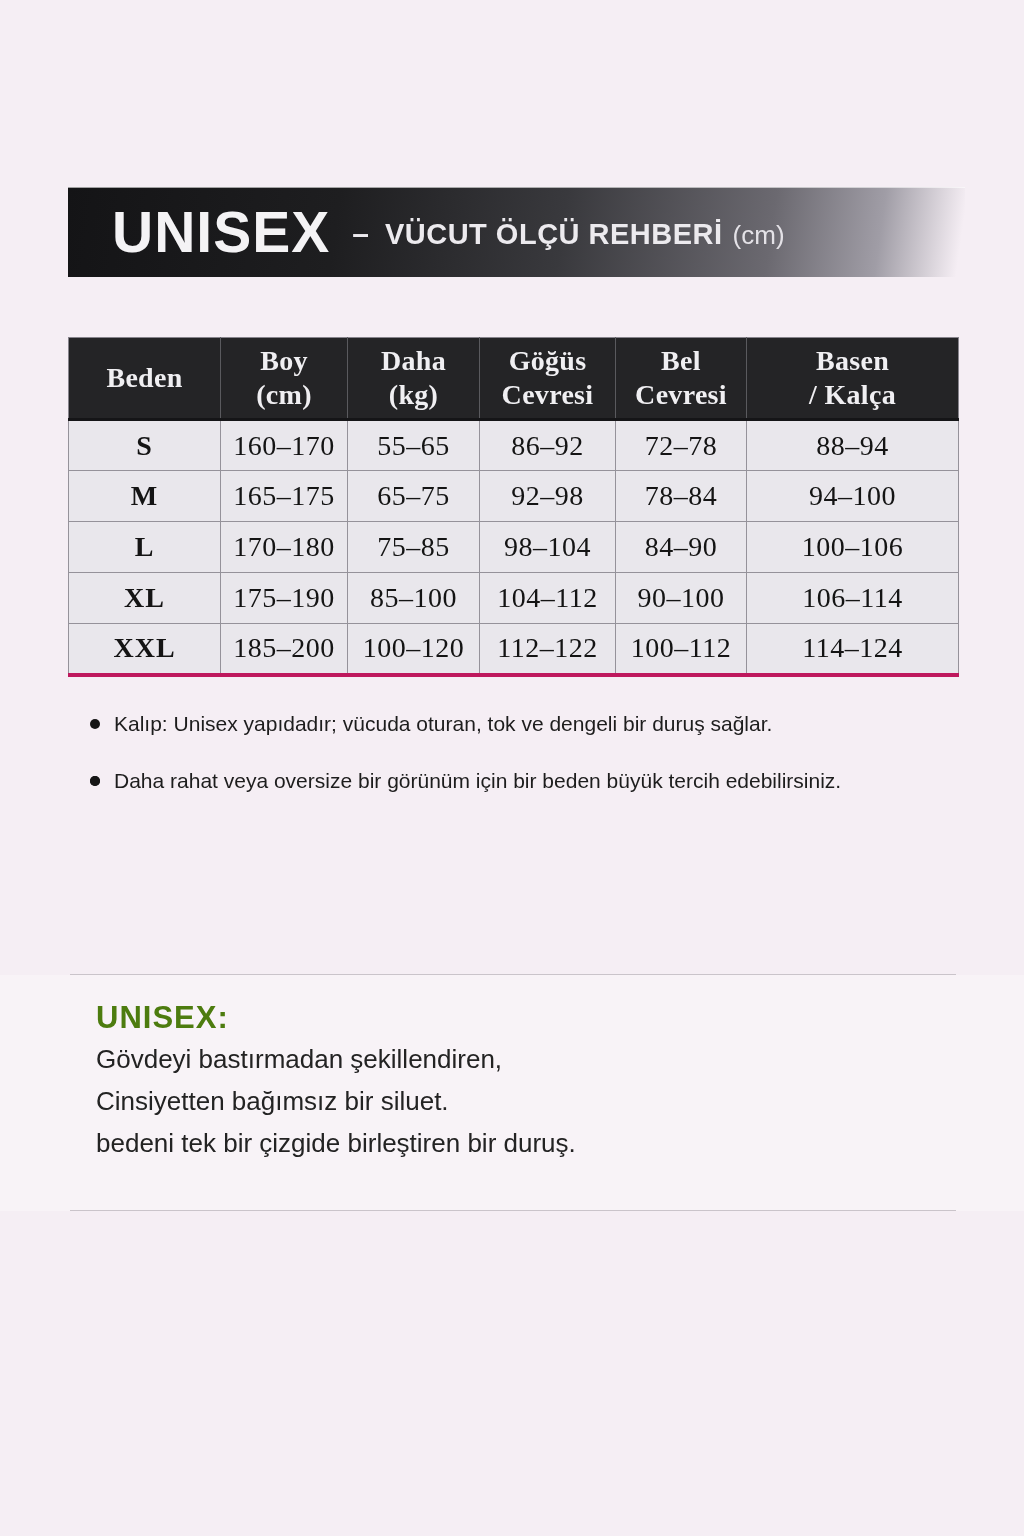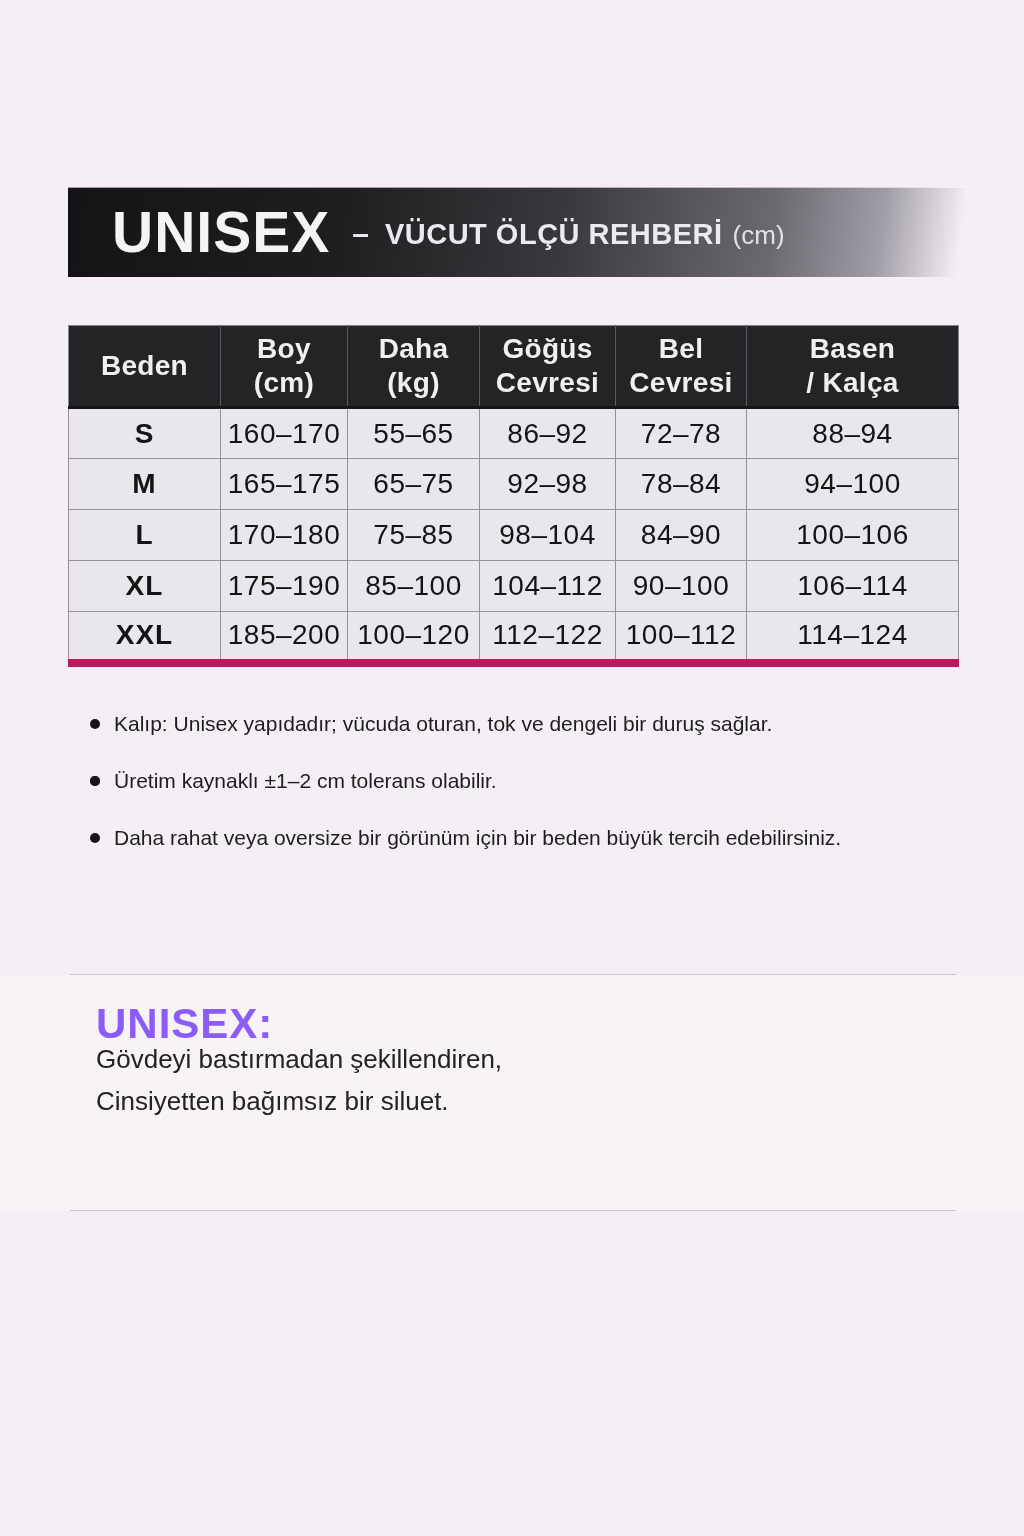--- a/index.html
+++ b/index.html
@@ -40,23 +40,24 @@
     font-size:29px; font-weight:700; letter-spacing:0.5px;
     color:#eceaee; margin-top:4px; line-height:1;
   }
   .header-unit {
     font-size:26px; font-weight:400; color:#e4e2e7;
     margin:6px 0 0 10px; line-height:1;
   }
 
   
   table.size-table {
-    position:absolute; left:68px; top:325px; width:890px;
+    position:absolute; left:68px; top:337px; width:890px;
     border-collapse:collapse; table-layout:fixed;
     border:1px solid #87848c;
+    font-family:Liberation Serif, serif;
   }
   .size-table thead th {
     background:#242426;
     color:#f0eff2;
     font-size:28px; font-weight:700;
     height:82px; text-align:center; vertical-align:middle;
     border-right:1px solid #5a5a5e;
     border-bottom:3px solid #151517;
     line-height:34px;
     letter-spacing:0.3px;
@@ -64,21 +65,21 @@
   .size-table thead th:last-child { border-right:none; }
   .size-table tbody td {
     background:#e9e7ec;
     color:#141414;
     font-size:28px;
     height:51px; text-align:center; vertical-align:middle;
     border:1px solid #95929a;
     letter-spacing:0.5px;
   }
   .size-table tbody td:first-child { font-weight:700; letter-spacing:1px; }
-  .size-table tbody tr:last-child td { border-bottom:8px solid #be185d;margin-left:37px; }
+  .size-table tbody tr:last-child td { border-bottom:4px solid #be185d;margin-left:37px; }
 
   
   ul.notes {
     position:absolute; left:82px; top:706px; width:866px;
     list-style:none;
   }
   ul.notes li {
     position:relative;
     padding-left:32px;
     font-size:21px; line-height:36px;
@@ -95,22 +96,22 @@
   .divider {
     position:absolute; left:70px; width:886px; height:1px;
     background:#cac4ca;
   }
   .divider-top { top:974px; }
   .divider-bottom { top:1210px; }
 
   
   .unisex-heading {
     position:absolute; left:96px; top:1000px;
-    font-size:42px; font-weight:800; letter-spacing:1px;
-    color:#8b5cf6;
+    font-size:31px; font-weight:800; letter-spacing:1px;
+    color:#4d7c0f;
   }
   .unisex-lines {
     position:absolute; left:96px; top:1046px; width:820px;
   }
   .unisex-lines p {
     font-size:26px; line-height:27px;
     margin-bottom:15px;
     color:#232323;
   }
 </style>
@@ -202,25 +203,25 @@
         <td>112–122</td>
         <td>100–112</td>
         <td>114–124</td>
       </tr>
     </tbody>
 </table>
 
 <ul class="notes">
     <li><span class="dot"></span><span>Kalıp: Unisex yapıdadır; vücuda oturan, tok ve dengeli bir duruş sağlar.</span></li>
     <li><span class="dot"></span></li>
-    <li><span class="dot"></span><span>Üretim kaynaklı ±1–2 cm tolerans olabilir.</span></li>
     <li><span class="dot"></span><span>Daha rahat veya oversize bir görünüm için bir beden büyük tercih edebilirsiniz.</span></li>
   </ul>
 
 <div class="divider divider-top"></div>
 
 <div class="unisex-heading">UNISEX:</div>
 <div class="unisex-lines">
     <p>Gövdeyi bastırmadan şekillendiren,</p>
     <p>Cinsiyetten bağımsız bir siluet.</p>
+    <p>bedeni tek bir çizgide birleştiren bir duruş.</p>
   </div>
 
 <div class="divider divider-bottom"></div>
 
 </body></html>

